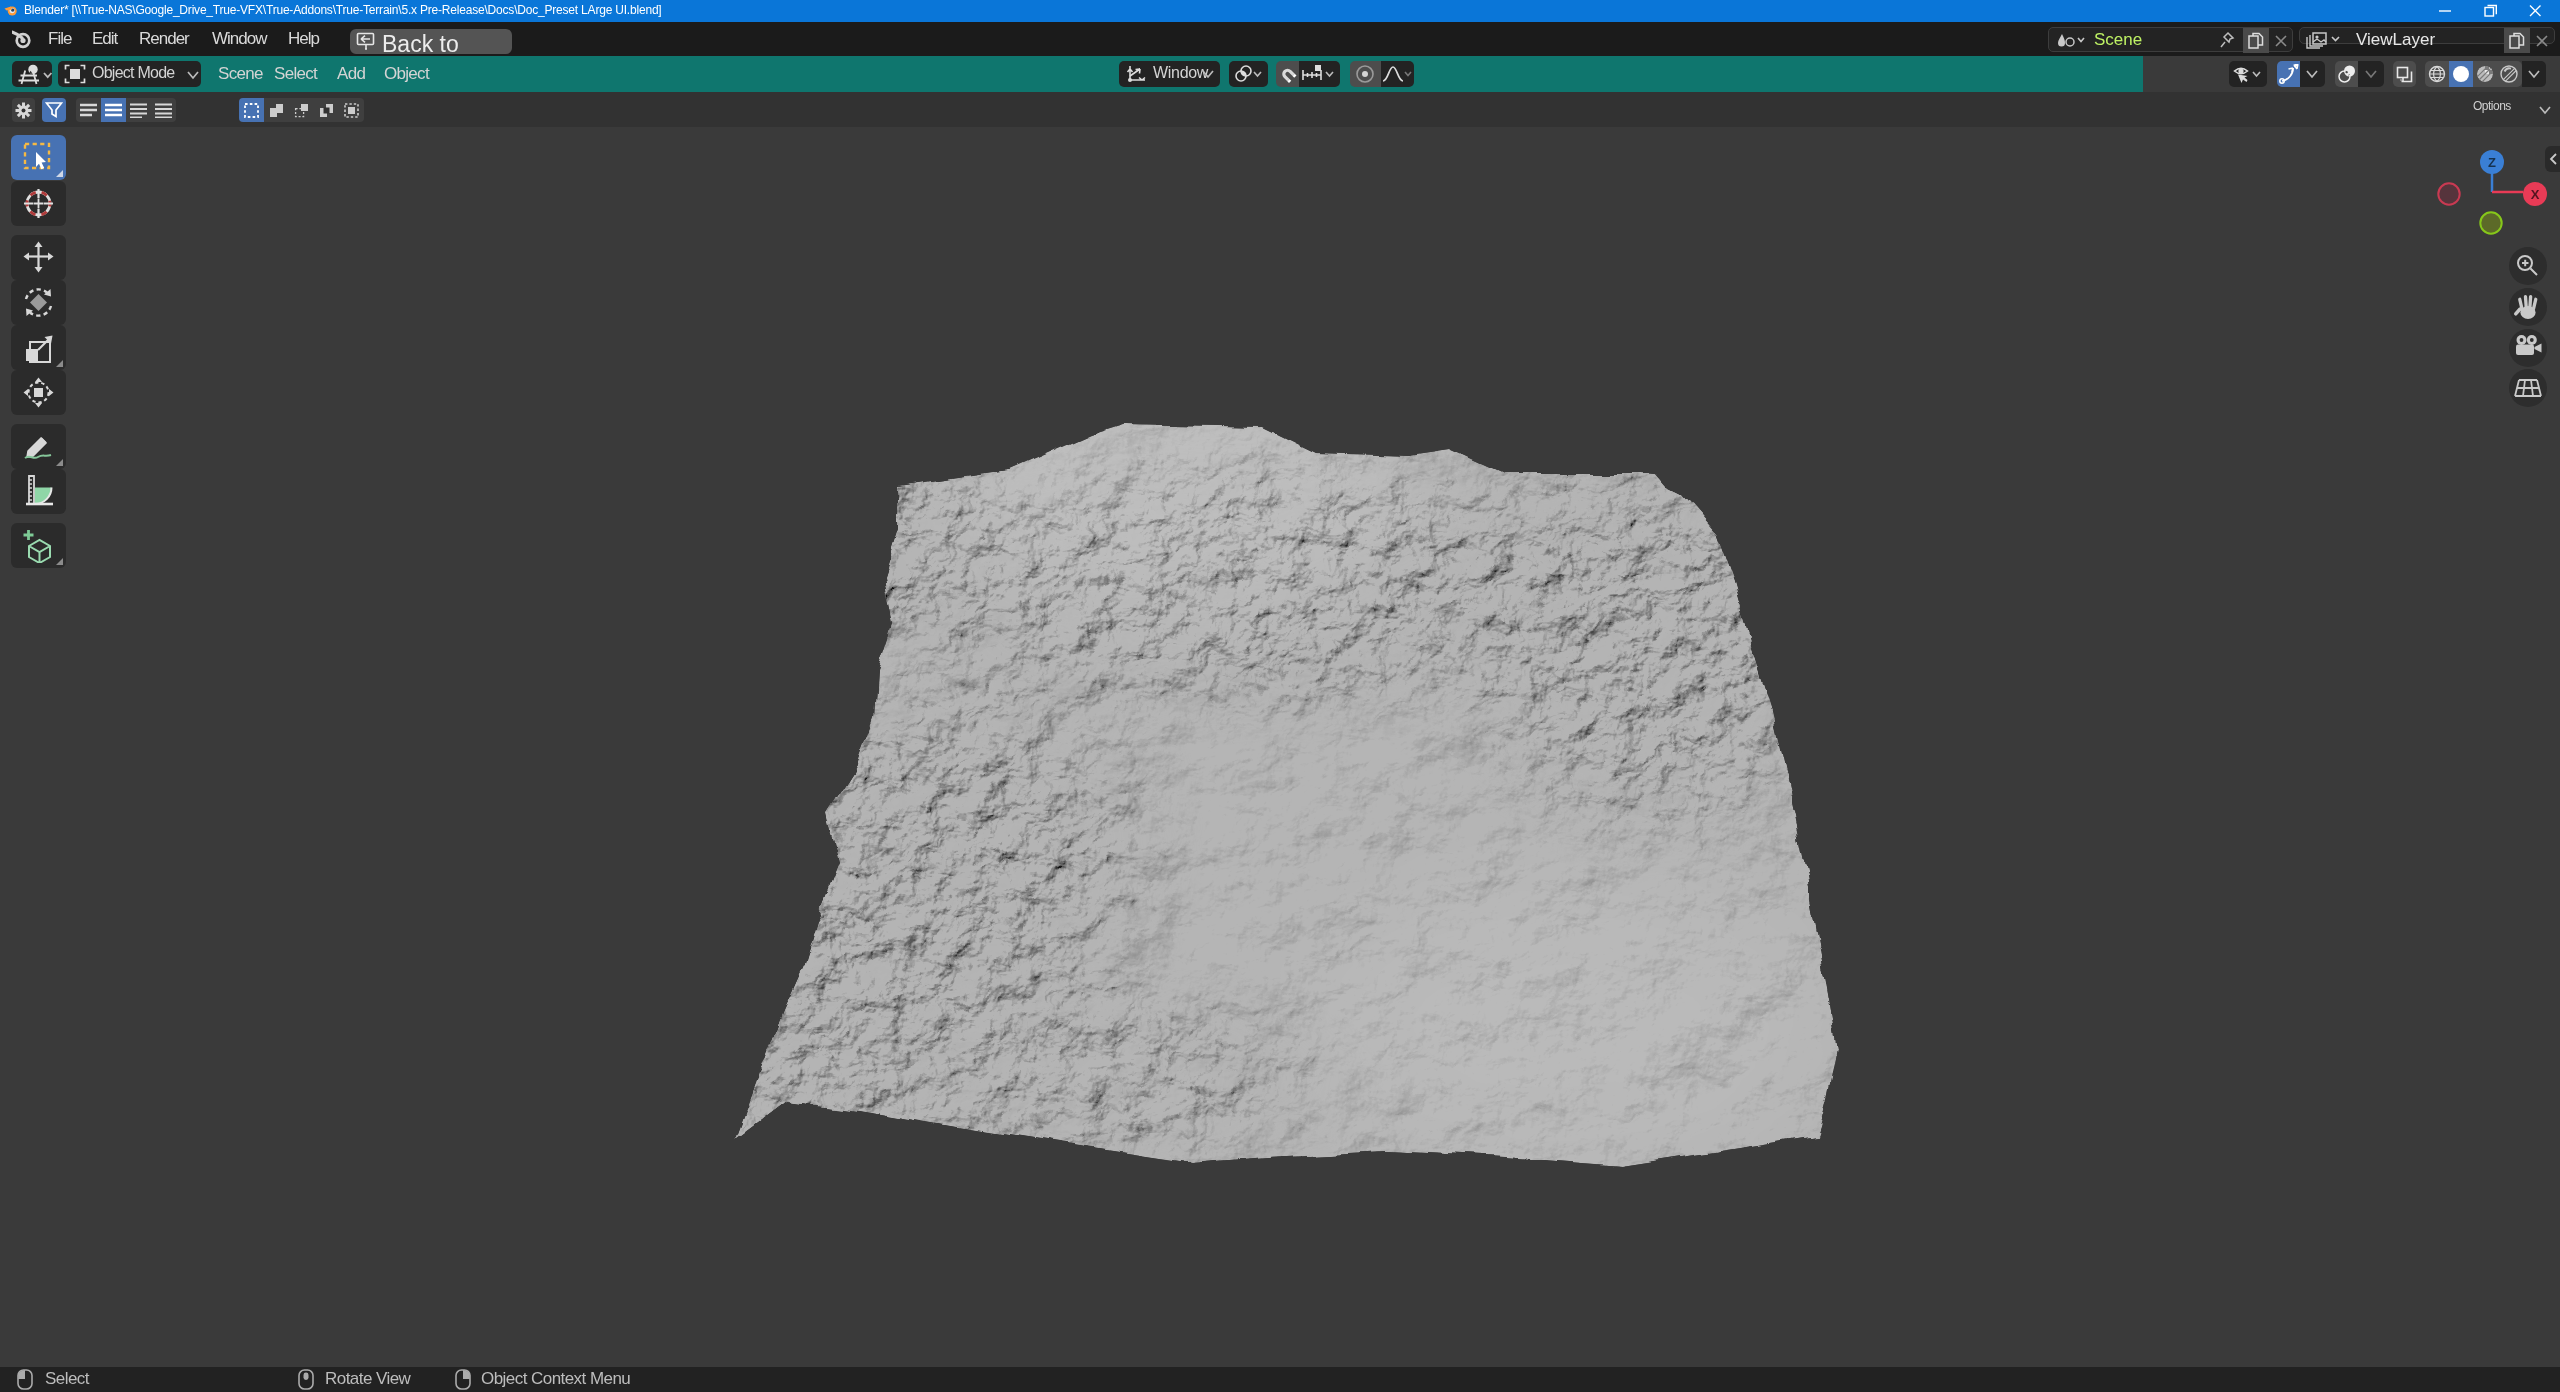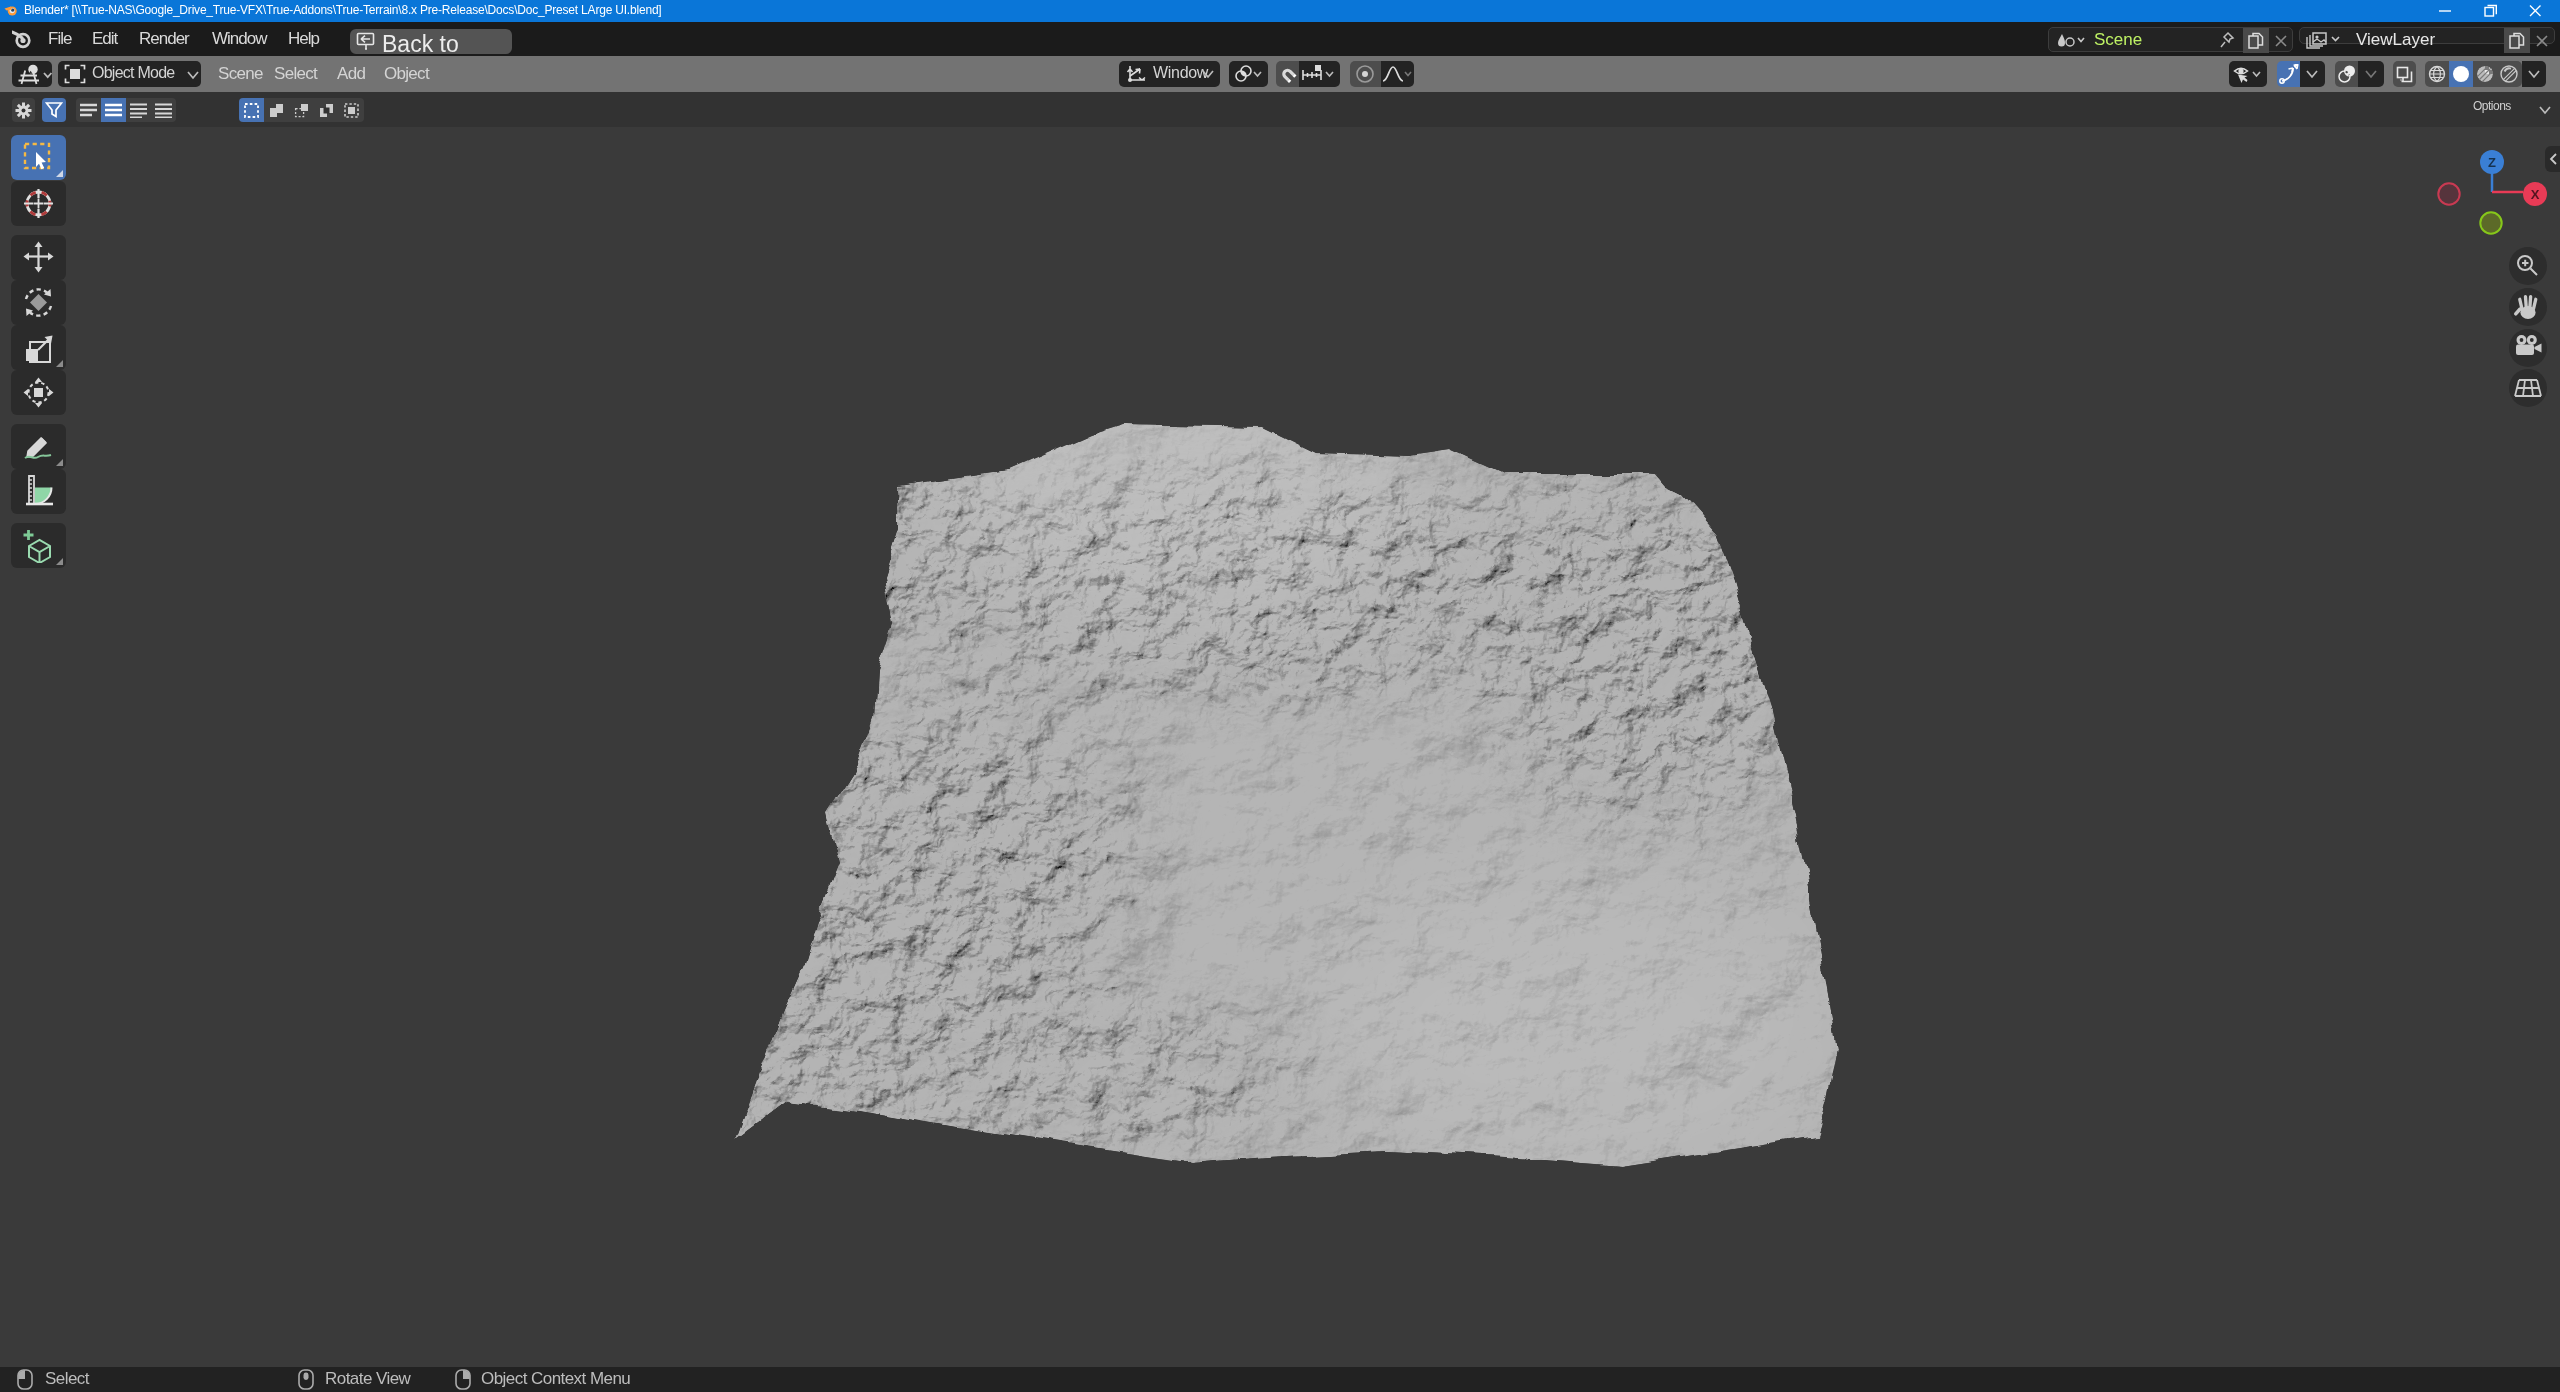--- a/index.html
+++ b/index.html
@@ -1,20 +1,20 @@
 <!DOCTYPE html>
 <html><head><meta charset="utf-8">
 <style>
 *{margin:0;padding:0;box-sizing:border-box}
 html,body{width:2560px;height:1392px;overflow:hidden;background:#3a3a3a;font-family:"Liberation Sans",sans-serif;}
 .abs{position:absolute}
 #page{position:relative;width:2560px;height:1392px}
 #titlebar{left:0;top:0;width:2560px;height:22px;background:#0a76d8;color:#fff;font-size:12.5px;letter-spacing:-0.42px}
 #menubar{left:0;top:22px;width:2560px;height:34px;background:#1b1b1b;color:#dadada}
-#row3{left:0;top:56px;width:2560px;height:36px;background:#737373;color:#d4d4d4}
+#row3{left:0;top:56px;width:2143px;height:36px;background:#0f766e;color:#d4d4d4}
 #row4{left:0;top:92px;width:2560px;height:35px;background:#323232;color:#d0d0d0}
 #statusbar{left:0;top:1367px;width:2560px;height:25px;background:#222222;color:#bdbdbd;font-size:17px;letter-spacing:-0.55px;white-space:nowrap}
 .menuitem{position:absolute;top:0;height:34px;line-height:34px;font-size:17px;letter-spacing:-1px}
 .h3item{position:absolute;top:0;height:36px;line-height:36px;font-size:17px;letter-spacing:-0.7px}
 .toolbtn{position:absolute;left:11px;width:55px;height:45px;background:#2b2b2b;border-radius:6px}
 .toolbtn.active{background:#4772b3}
 .tsbtn{position:absolute;border-radius:4px;background:#3f3f3f}
 svg{display:block}
 </style></head>
 <body>
@@ -77,21 +77,21 @@
 </g>
 </svg>
 
 <div id="titlebar" class="abs">
   <svg class="abs" style="left:4px;top:4px" width="14" height="14" viewBox="0 0 14 14">
     <circle cx="8.2" cy="7" r="4.5" fill="#ff9b38"></circle>
     <circle cx="8.2" cy="6.6" r="2.6" fill="#dfe9f2"></circle>
     <circle cx="8.7" cy="6.1" r="1.7" fill="#2b4766"></circle>
     <path d="M0.5,4.5 L7,2.5 8,5.5 2.5,6.5 Z" fill="#ff9b38"></path>
   </svg>
-  <span class="abs" style="left:24px;top:3px;letter-spacing:-0.2px;font-size:12px">Blender* [\\True-NAS\Google_Drive_True-VFX\True-Addons\True-Terrain\8.x Pre-Release\Docs\Doc_Preset LArge UI.blend]</span>
+  <span class="abs" style="left:24px;top:3px;letter-spacing:-0.2px;font-size:12px">Blender* [\\True-NAS\Google_Drive_True-VFX\True-Addons\True-Terrain\5.x Pre-Release\Docs\Doc_Preset LArge UI.blend]</span>
   <svg class="abs" style="left:2434px;top:0" width="126" height="22" viewBox="0 0 126 22">
     <path d="M5,11 H17" stroke="#fff" stroke-width="1.4"></path>
     <rect x="51" y="7.5" width="8.5" height="8.5" fill="none" stroke="#fff" stroke-width="1.4"></rect>
     <path d="M53.5,5.5 h8.8 v8.8" fill="none" stroke="#fff" stroke-width="1.4"></path>
     <path d="M96,5.5 L106.5,16 M106.5,5.5 L96,16" stroke="#fff" stroke-width="1.4"></path>
   </svg>
 </div>
 
 <div id="menubar" class="abs">
   <svg class="abs" style="left:12px;top:7px" width="22" height="20" viewBox="0 0 22 20">

